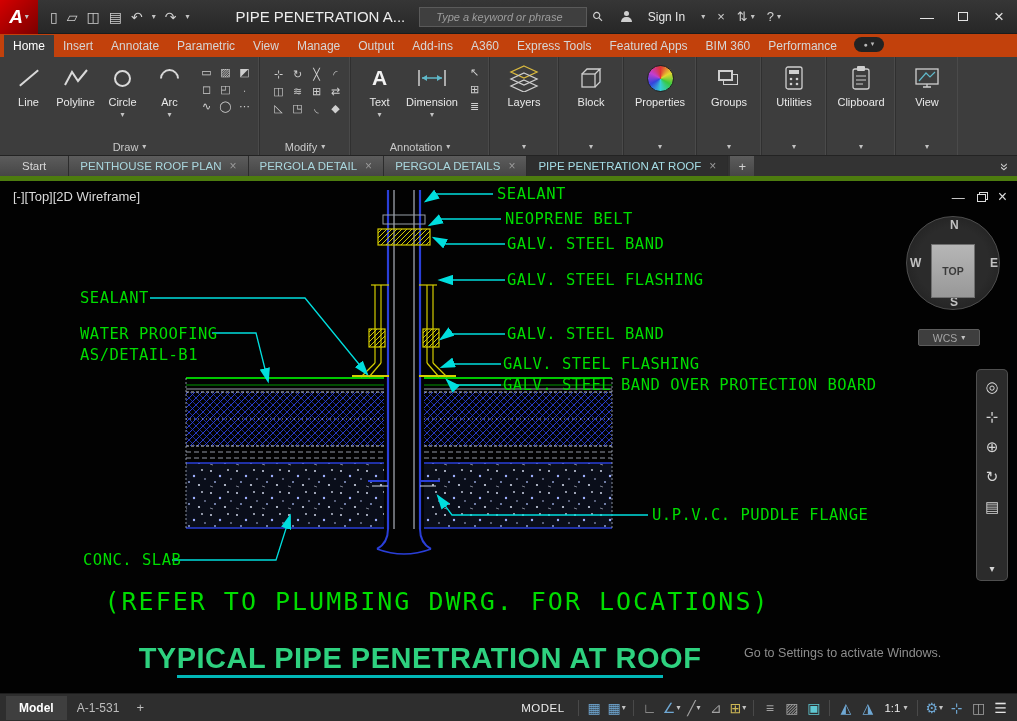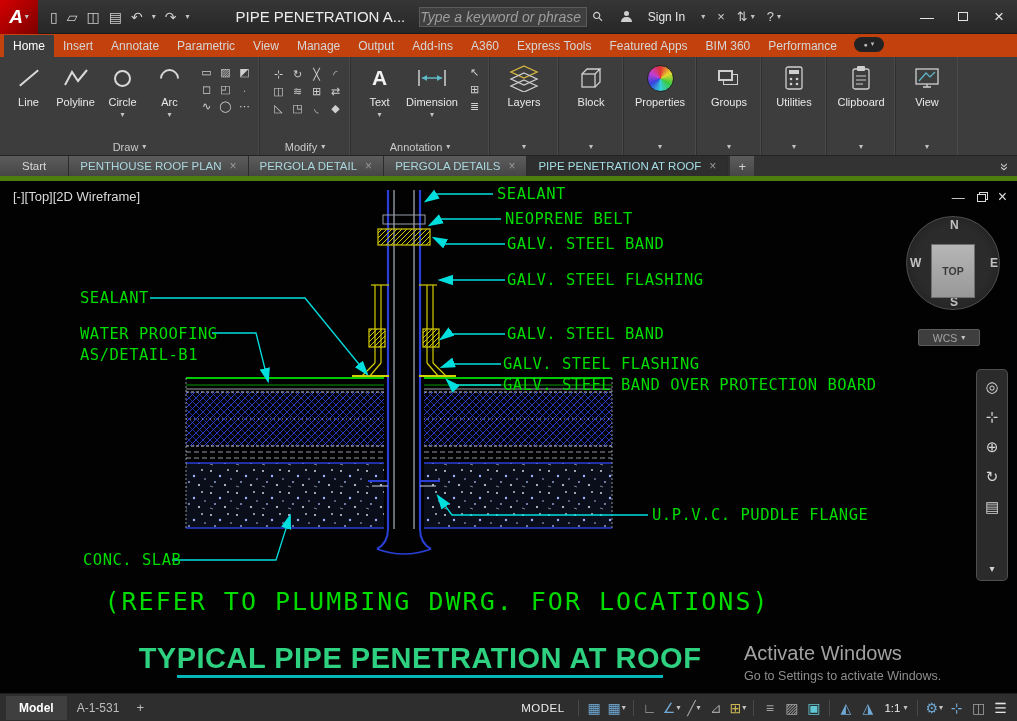--- a/index.html
+++ b/index.html
@@ -12,21 +12,21 @@
               background:linear-gradient(#363636,#272727); border-bottom:1px solid #1c1c1c; }
   .app-btn { width:38px; height:34px; background:linear-gradient(135deg,#d40000,#7c0000);
              display:flex; align-items:center; justify-content:center; gap:2px; cursor:pointer; }
   .app-a { font-size:19px; font-weight:bold; color:#fff; font-style:italic; }
   .caret { font-size:8px; color:#c3c3c3; }
   .qat { display:flex; align-items:center; gap:9px; margin-left:12px; font-size:14px; color:#cfcfcf; }
   .qat span { cursor:pointer; }
   .win-title { margin-left:46px; font-size:15px; color:#ececec; white-space:nowrap; }
   .search { display:flex; align-items:center; gap:6px; margin-left:14px; }
   .search input { width:168px; height:20px; background:#3f3f3f; border:1px solid #5a5a5a;
-                  color:#cfcfcf; font-style:italic; font-size:14px; padding:0 0;
+                  color:#cfcfcf; font-style:italic; font-size:11px; padding:0 16px;
                   font-family:"Liberation Sans", sans-serif; }
   .search input::placeholder { color:#9d9d9d; font-style:italic; }
   .search-ic { display:inline-block; transform:rotate(-45deg); font-size:13px; color:#cfcfcf; cursor:pointer; }
   .account { display:flex; align-items:center; gap:16px; margin-left:18px; font-size:12px; color:#e6e6e6; cursor:pointer; }
   .person { width:11px; height:11px; position:relative; display:inline-block; }
   .person::before { content:""; position:absolute; left:3px; top:0; width:5px; height:5px;
                     border-radius:50%; background:#cfcfcf; }
   .person::after { content:""; position:absolute; left:0; top:6px; width:11px; height:5px;
                    border-radius:5px 5px 0 0; background:#cfcfcf; }
   .tb-ic { font-size:13px; color:#cfcfcf; margin-left:12px; cursor:pointer; }
@@ -604,21 +604,20 @@
     <div class="navbar">
       <span>◎</span>
       <span>⊹</span>
       <span>⊕</span>
       <span>↻</span>
       <span>▤</span>
       <span class="small">▾</span>
     </div>
 
     <div class="watermark">
-      <div class="wm1">Activate Windows</div>
       <div class="wm2">Go to Settings to activate Windows.</div>
     </div>
   </div>
 
   <footer class="statusbar">
     <span class="model-tab">Model</span>
     <span class="layout-tab">A-1-531</span>
     <span class="sb-add">+</span>
 
     <div class="sb-right">

